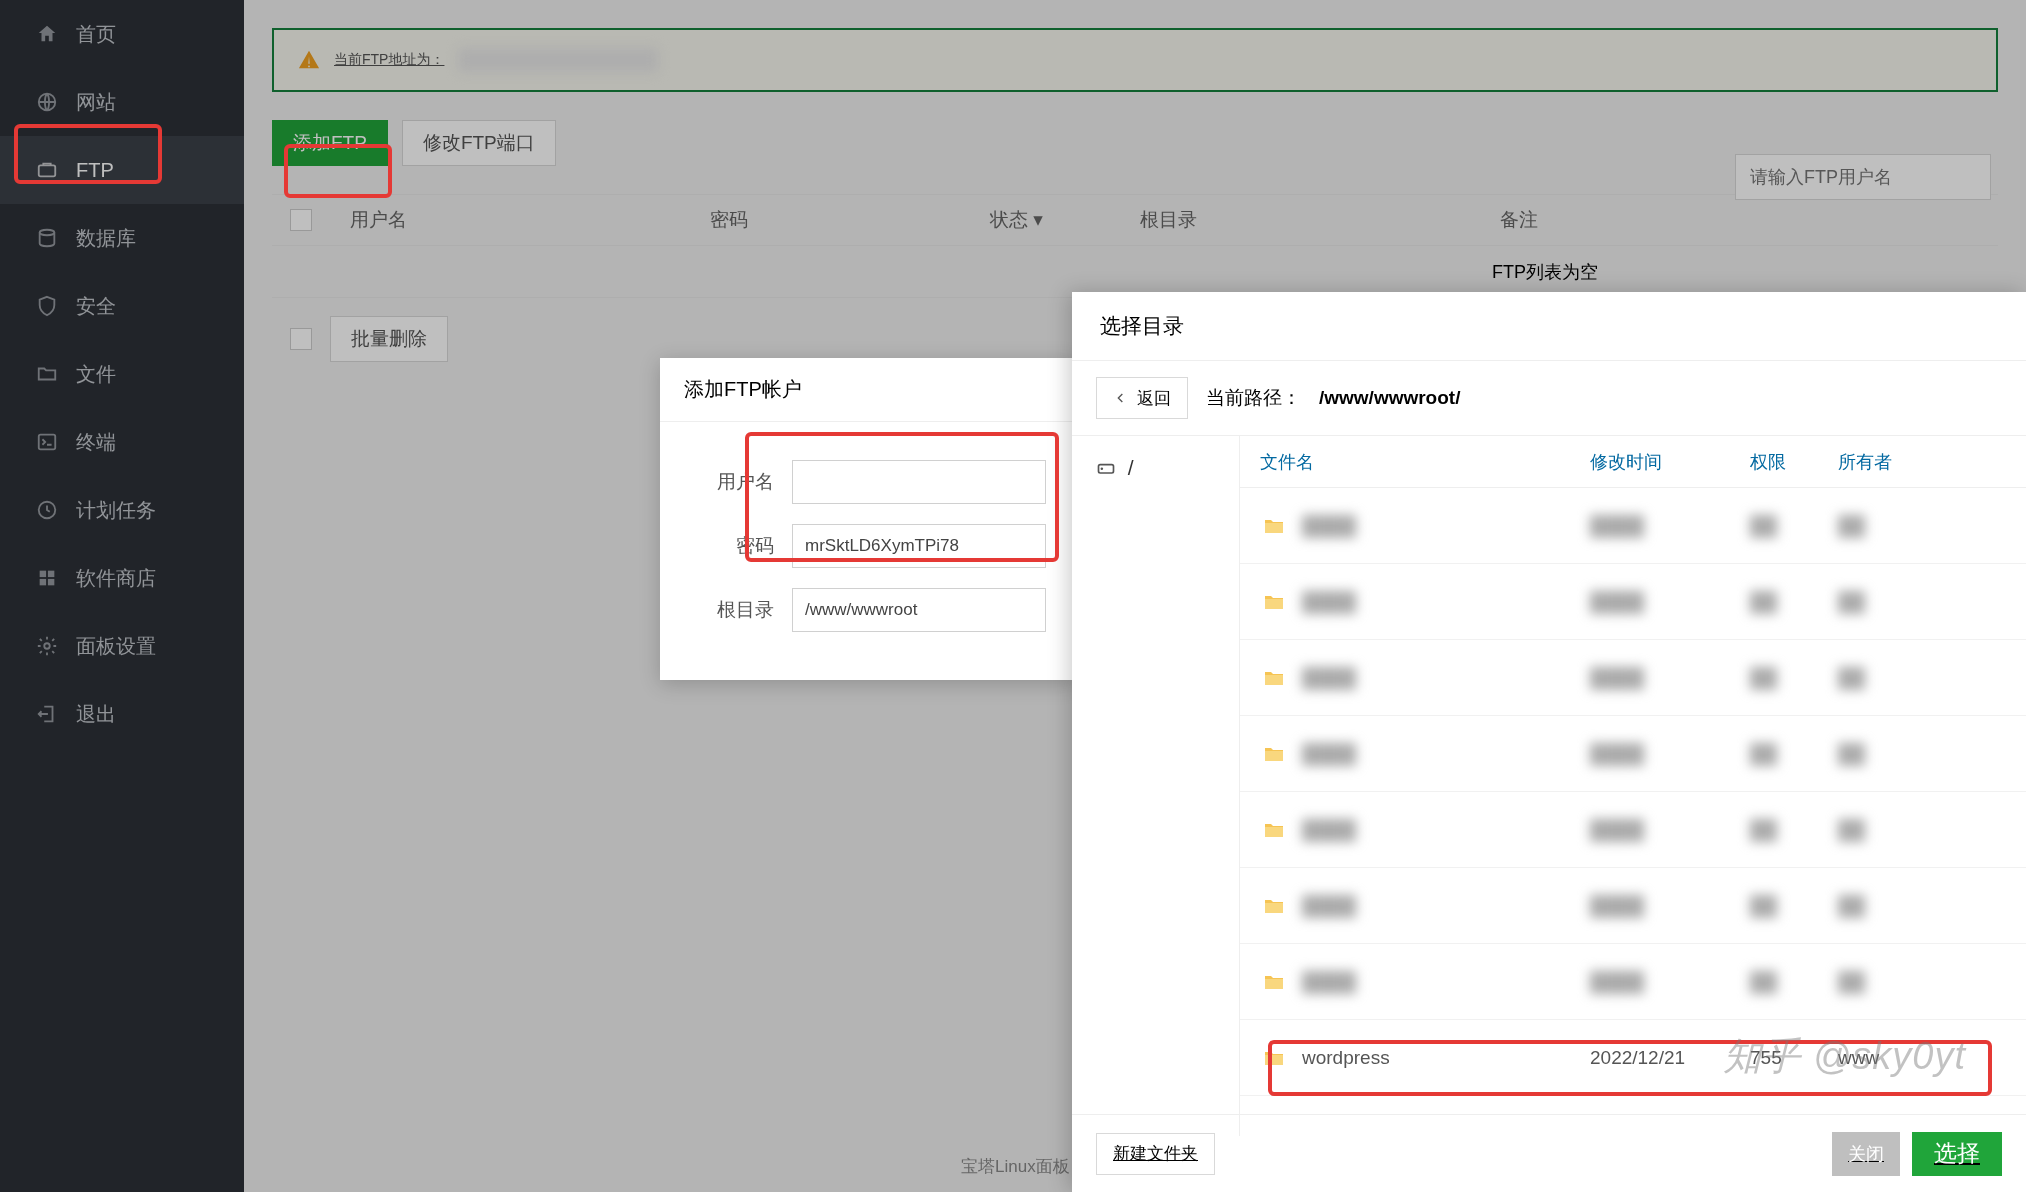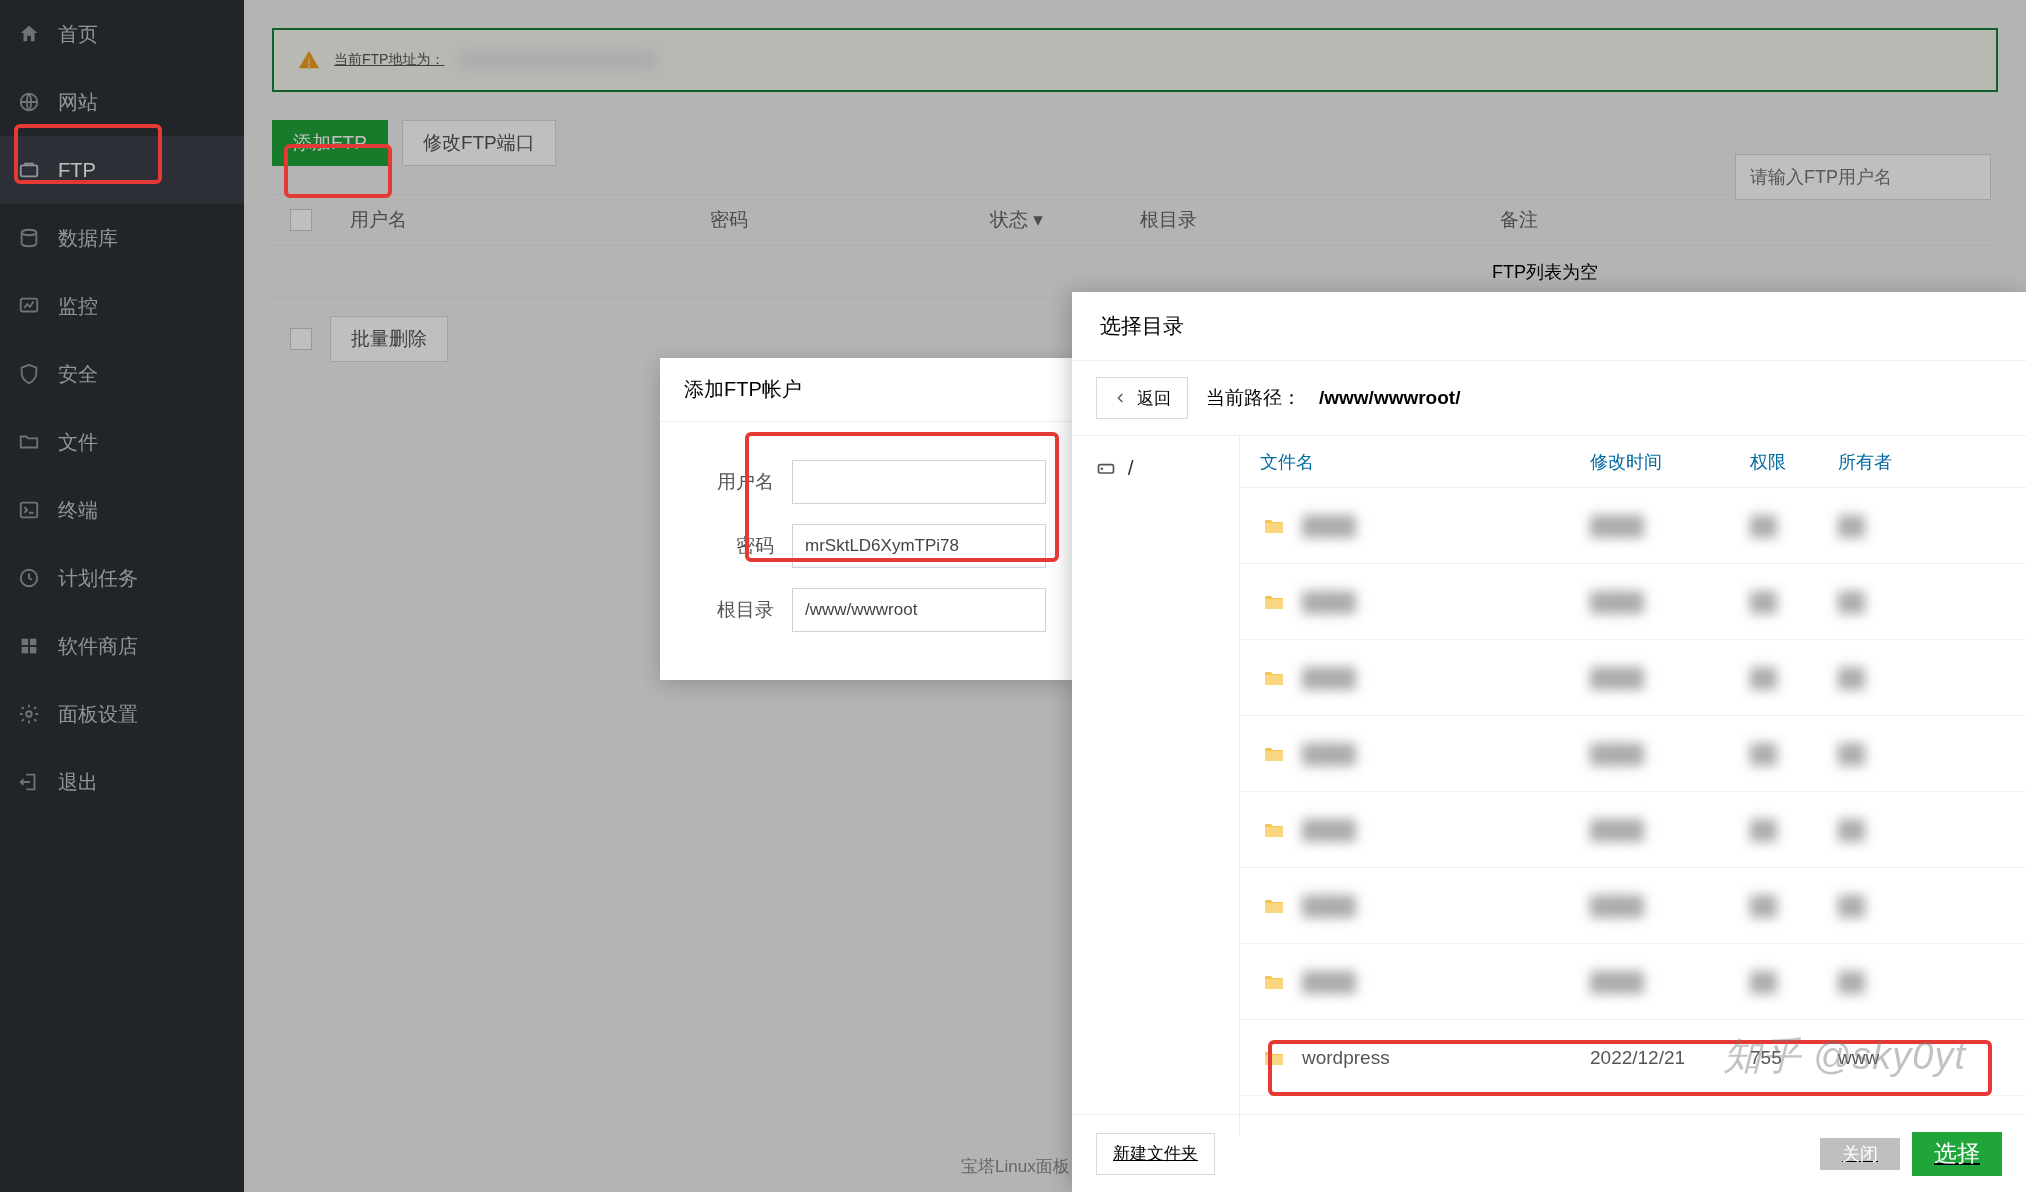--- a/index.html
+++ b/index.html
@@ -1,20 +1,20 @@
 <!DOCTYPE html>
 <html><head>
 <meta charset="utf-8">
 <style>
 * { box-sizing: border-box; margin: 0; padding: 0; font-family: "Microsoft YaHei", "PingFang SC", sans-serif; }
 body { width: 2026px; height: 1192px; background: #f0f0f0; position: relative; overflow: hidden; }
 
 
 .sidebar { position: absolute; left: 0; top: 0; width: 244px; height: 100%; background: #2c3037; color: #c2c6cb; }
-.side-item { display: flex; align-items: center; height: 68px; padding-left: 18px; gap: 18px; cursor: pointer; font-size: 20px; }
+.side-item { display: flex; align-items: center; height: 68px; padding-left: 36px; gap: 18px; cursor: pointer; font-size: 20px; }
 .side-item.active { background: #3b4049; color: #fff; }
 .side-icon { width: 22px; height: 22px; opacity: .7; display: inline-flex; align-items: center; justify-content: center; }
 .side-icon svg { width: 22px; height: 22px; fill: currentColor; }
 .hl-red { position: absolute; border: 4px solid #e53935; border-radius: 6px; pointer-events: none; }
 
 
 .main { position: absolute; left: 244px; top: 0; right: 0; bottom: 0; padding: 28px; }
 .notice { background: #f7f7ef; border: 2px solid #15803d; padding: 18px 24px; display: flex; align-items: center; gap: 14px; font-size: 14px; color: #555; text-decoration: underline; }
 .warn-ico { width: 22px; height: 22px; }
 .redact { display: inline-block; background: #e8e8e8; filter: blur(6px); width: 200px; height: 24px; border-radius: 3px; }
@@ -47,21 +47,21 @@
 .dlg2-split { display: flex; height: calc(100% - 200px); }
 .dlg2-left { width: 168px; border-right: 1px solid #eee; padding: 20px 24px; font-size: 21px; color: #333; }
 .dlg2-right { flex: 1; overflow: auto; }
 .fhdr { display: grid; grid-template-columns: 330px 160px 88px 120px; height: 52px; align-items: center; padding-left: 20px; font-size: 18px; color: #0369a1; border-bottom: 1px solid #eee; }
 .frow { display: grid; grid-template-columns: 330px 160px 88px 120px; height: 76px; align-items: center; padding-left: 20px; border-bottom: 1px solid #f1f1f1; font-size: 19px; color: #555; }
 .fcell-name { display: flex; align-items: center; gap: 14px; }
 .folder-ico { width: 28px; height: 24px; }
 .blur { filter: blur(6px); color: #aaa; }
 .dlg2-foot { position: absolute; bottom: 0; left: 0; right: 0; height: 78px; border-top: 1px solid #eee; display: flex; align-items: center; padding: 0 24px; text-decoration: underline; }
 .dlg2-foot .spacer { flex: 1; }
-.btn-grey { background: #bfbfbf; color: #fff; border: none; height: 32px; padding: 0 22px; font-size: 18px; cursor: pointer; margin-left: 12px; }
+.btn-grey { background: #bfbfbf; color: #fff; border: none; height: 44px; padding: 0 16px; font-size: 18px; cursor: pointer; margin-left: 12px; }
 .btn-green2 { background: #20a53a; color: #fff; border: none; height: 44px; padding: 0 22px; font-size: 23px; cursor: pointer; margin-left: 12px; }
 .watermark { position: absolute; right: 60px; bottom: 110px; font-size: 38px; font-style: italic; color: rgba(120,120,120,.45); font-weight: 300; pointer-events: none; letter-spacing: 1px; }
 </style>
 </head>
 <body>
 
 <div class="sidebar">
   <div class="side-item">
       <span class="side-icon">
         <svg viewBox="0 0 24 24">
@@ -89,29 +89,20 @@
       <span>FTP</span>
     </div>
   <div class="side-item">
       <span class="side-icon">
         <svg viewBox="0 0 24 24">
           <ellipse cx="12" cy="6" rx="8" ry="3" fill="none" stroke="currentColor" stroke-width="2"></ellipse>
           <path d="M4 6v12c0 1.7 3.6 3 8 3s8-1.3 8-3V6" fill="none" stroke="currentColor" stroke-width="2"></path>
         </svg>
       </span>
       <span>数据库</span>
-    </div>
-  <div class="side-item">
-      <span class="side-icon">
-        <svg viewBox="0 0 24 24">
-          <rect x="3" y="4" width="18" height="14" rx="2" fill="none" stroke="currentColor" stroke-width="2"></rect>
-          <path d="M7 14l3-4 3 3 4-6" fill="none" stroke="currentColor" stroke-width="2"></path>
-        </svg>
-      </span>
-      <span>监控</span>
     </div>
   <div class="side-item">
       <span class="side-icon">
         <svg viewBox="0 0 24 24">
           <path d="M12 2l8 3v6c0 5-3.5 9-8 11-4.5-2-8-6-8-11V5z" fill="none" stroke="currentColor" stroke-width="2"></path>
         </svg>
       </span>
       <span>安全</span>
     </div>
   <div class="side-item">

